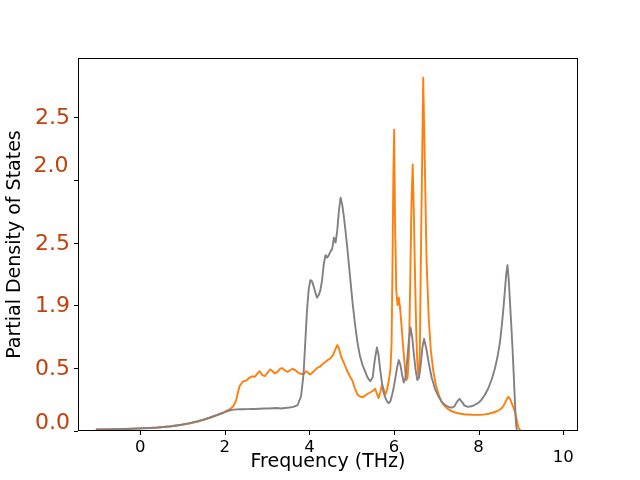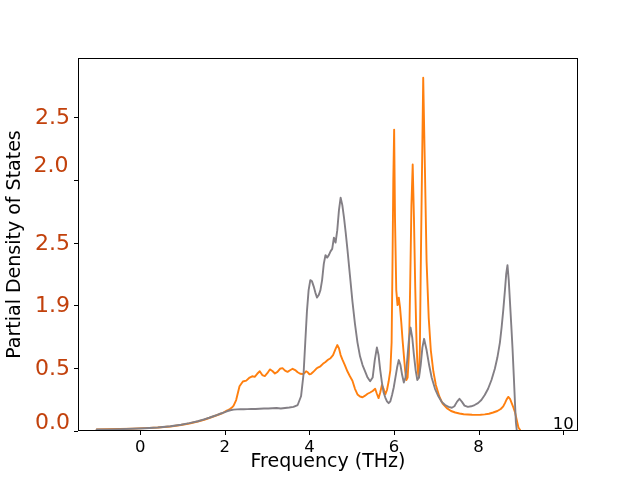--- a/index.html
+++ b/index.html
@@ -101,21 +101,21 @@
       <div class="xticklabel" style="left: 140.183px; top: 439px;">0</div>
       <div class="xtick" style="left: 224.785px; top: 431px;"></div>
       <div class="xticklabel" style="left: 224.785px; top: 439px;">2</div>
       <div class="xtick" style="left: 309.387px; top: 431px;"></div>
       <div class="xticklabel" style="left: 309.387px; top: 439px;">4</div>
       <div class="xtick" style="left: 393.99px; top: 431px;"></div>
       <div class="xticklabel" style="left: 393.99px; top: 439px;">6</div>
       <div class="xtick" style="left: 478.592px; top: 431px;"></div>
       <div class="xticklabel" style="left: 478.592px; top: 439px;">8</div>
       <div class="xtick" style="left: 563.195px; top: 431px;"></div>
-      <div class="xticklabel" style="left: 563.195px; top: 416px;">10</div>
+      <div class="xticklabel" style="left: 563.195px; top: 449px;">10</div>
       <div class="ytick" style="left: 74px; top: 431px;"></div>
       <div class="yticklabel" style="left: 32px; width: 38px; top: 422px;">0.0</div>
       <div class="ytick" style="left: 74px; top: 368.205px;"></div>
       <div class="yticklabel" style="left: 32px; width: 38px; top: 368.205px;">0.5</div>
       <div class="ytick" style="left: 74px; top: 305.411px;"></div>
       <div class="yticklabel" style="left: 32px; width: 38px; top: 305.411px;">1.9</div>
       <div class="ytick" style="left: 74px; top: 242.616px;"></div>
       <div class="yticklabel" style="left: 32px; width: 38px; top: 242.616px;">2.5</div>
       <div class="ytick" style="left: 74px; top: 179.822px;"></div>
       <div class="yticklabel" style="left: 32px; width: 38px; top: 165px; text-align: center;">2.0</div>

